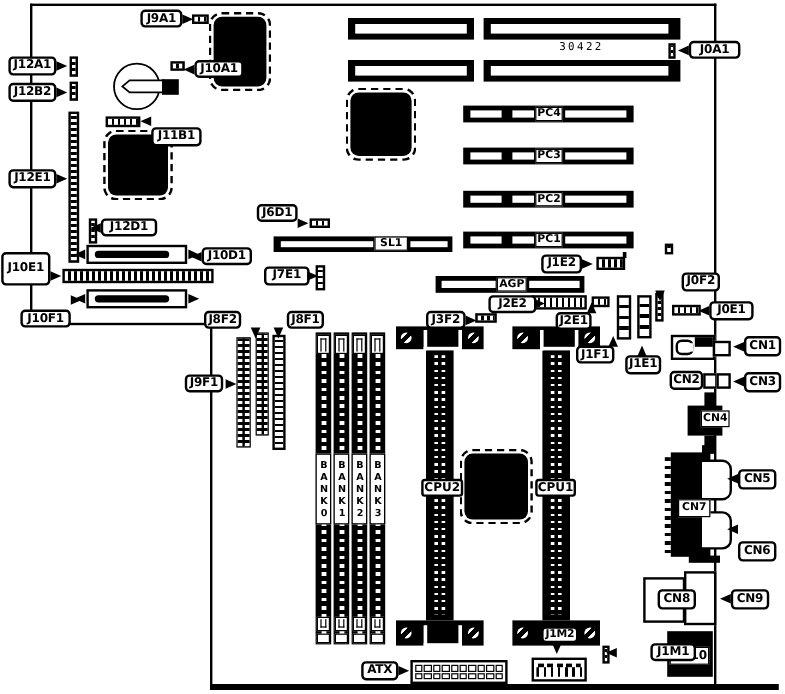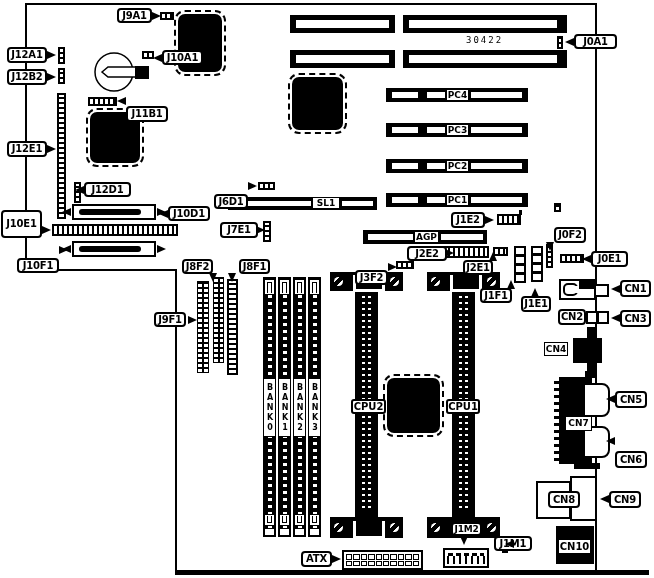--- a/index.html
+++ b/index.html
@@ -247,21 +247,21 @@
   <div class="abs cring" style="left:563px;top:283px;width:15px;height:13px"></div>
   <div class="abs stripe" style="left:574px;top:286px;width:4px;height:7px;z-index:4"></div>
   <div class="abs wbox" style="left:594px;top:284px;width:15px;height:13px"></div>
 
   <div class="abs wbox" style="left:586px;top:311px;width:12px;height:13px"></div>
   <div class="abs wbox" style="left:597px;top:311px;width:12px;height:13px"></div>
 
   <div class="abs bar" style="left:587px;top:327px;width:9px;height:12px"></div>
   <div class="abs bar" style="left:573px;top:338px;width:29px;height:25px;z-index:2"></div>
   <div class="abs bar" style="left:587px;top:363px;width:9px;height:15px"></div>
-  <div class="abs slbl" style="left:544px;top:342px;width:24px;height:14px">CN4</div>
+  <div class="abs slbl" style="left:584px;top:342px;width:24px;height:14px">CN4</div>
 
   <div class="abs pinstrip" style="left:554px;top:381px;width:5px;height:80px"></div>
   <div class="abs bar" style="left:559px;top:377px;width:33px;height:87px;z-index:2"></div>
   <div class="abs bar" style="left:585px;top:371px;width:10px;height:7px"></div>
   <div class="abs dsub" style="left:583px;top:383px;width:27px;height:34px"></div>
   <div class="abs dsub" style="left:583px;top:426px;width:27px;height:32px"></div>
   <div class="abs bar" style="left:574px;top:463px;width:26px;height:6px"></div>
   <div class="abs slbl" style="left:565px;top:416px;width:27px;height:15px">CN7</div>
 
   <div class="abs wbox" style="left:536px;top:481px;width:35px;height:38px"></div>
@@ -288,63 +288,63 @@
 
   <div class="abs lbl" style="left:126px;top:106px;width:42px;height:16px">J11B1</div>
   <div class="abs tr tr-l" style="left:117px;top:97px"></div>
 
   <div class="abs lbl" style="left:7px;top:141px;width:40px;height:16px">J12E1</div>
   <div class="abs tr tr-r" style="left:47px;top:145px"></div>
 
   <div class="abs lbl" style="left:84px;top:182px;width:47px;height:15px">J12D1</div>
   <div class="abs tr tr-l" style="left:75px;top:186px"></div>
 
-  <div class="abs lbl" style="left:214px;top:194px;width:34px;height:15px">J6D1</div>
+  <div class="abs lbl" style="left:214px;top:170px;width:34px;height:15px">J6D1</div>
   <div class="abs tr tr-r" style="left:248px;top:182px"></div>
 
   <div class="abs lbl" style="left:168px;top:206px;width:42px;height:15px">J10D1</div>
   <div class="abs tr tr-l" style="left:159px;top:210px"></div>
 
   <div class="abs lbl" style="left:1px;top:210px;width:41px;height:28px">J10E1</div>
   <div class="abs tr tr-r" style="left:42px;top:226px"></div>
 
   <div class="abs lbl" style="left:220px;top:222px;width:38px;height:16px">J7E1</div>
   <div class="abs tr tr-r" style="left:256px;top:226px"></div>
 
   <div class="abs lbl" style="left:17px;top:258px;width:42px;height:15px">J10F1</div>
   <div class="abs tr tr-r" style="left:59px;top:246px"></div>
 
-  <div class="abs lbl" style="left:182px;top:259px;width:31px;height:15px">J8F2</div>
+  <div class="abs lbl" style="left:170px;top:259px;width:31px;height:15px">J8F2</div>
   <div class="abs tr tr-d" style="left:209px;top:273px"></div>
 
   <div class="abs lbl" style="left:239px;top:259px;width:31px;height:15px">J8F1</div>
   <div class="abs tr tr-d" style="left:228px;top:273px"></div>
 
   <div class="abs lbl" style="left:154px;top:312px;width:32px;height:15px">J9F1</div>
   <div class="abs tr tr-r" style="left:188px;top:316px"></div>
 
-  <div class="abs lbl" style="left:355px;top:270px;width:33px;height:15px">J3F2</div>
+  <div class="abs lbl" style="left:355px;top:259px;width:33px;height:15px">J3F2</div>
   <div class="abs tr tr-r" style="left:388px;top:263px"></div>
 
   <div class="abs lbl" style="left:407px;top:246px;width:40px;height:15px">J2E2</div>
   <div class="abs tr tr-r" style="left:445px;top:249px"></div>
 
   <div class="abs lbl" style="left:463px;top:260px;width:30px;height:15px">J2E1</div>
   <div class="abs tr tr-u" style="left:489px;top:252px"></div>
 
   <div class="abs lbl" style="left:451px;top:212px;width:34px;height:16px">J1E2</div>
   <div class="abs tr tr-r" style="left:485px;top:216px"></div>
 
   <div class="abs lbl" style="left:480px;top:288px;width:32px;height:15px">J1F1</div>
   <div class="abs tr tr-u" style="left:507px;top:280px"></div>
 
   <div class="abs lbl" style="left:521px;top:296px;width:30px;height:16px">J1E1</div>
   <div class="abs tr tr-u" style="left:531px;top:288px"></div>
 
-  <div class="abs lbl" style="left:554px;top:227px;width:32px;height:16px">J0F2</div>
+  <div class="abs lbl" style="left:568px;top:227px;width:32px;height:16px">J0F2</div>
   <div class="abs tr tr-d" style="left:546px;top:242px"></div>
 
   <div class="abs lbl" style="left:591px;top:251px;width:37px;height:16px">J0E1</div>
   <div class="abs tr tr-l" style="left:582px;top:255px"></div>
 
   <div class="abs lbl" style="left:620px;top:280px;width:31px;height:17px">CN1</div>
   <div class="abs tr tr-l" style="left:611px;top:285px"></div>
 
   <div class="abs lbl" style="left:558px;top:309px;width:28px;height:16px">CN2</div>
 
@@ -353,19 +353,19 @@
 
   <div class="abs lbl" style="left:615px;top:391px;width:32px;height:17px">CN5</div>
   <div class="abs tr tr-l" style="left:606px;top:395px"></div>
 
   <div class="abs lbl" style="left:615px;top:451px;width:32px;height:17px">CN6</div>
   <div class="abs tr tr-l" style="left:606px;top:437px"></div>
 
   <div class="abs lbl" style="left:609px;top:491px;width:32px;height:17px">CN9</div>
   <div class="abs tr tr-l" style="left:600px;top:495px"></div>
 
-  <div class="abs lbl" style="left:494px;top:536px;width:38px;height:15px">J1M1</div>
+  <div class="abs lbl" style="left:542px;top:536px;width:38px;height:15px">J1M1</div>
   <div class="abs tr tr-l" style="left:505px;top:540px"></div>
 
   <div class="abs lbl" style="left:301px;top:551px;width:31px;height:16px">ATX</div>
   <div class="abs tr tr-r" style="left:332px;top:555px"></div>
 
 </div>
 
 </body></html>

